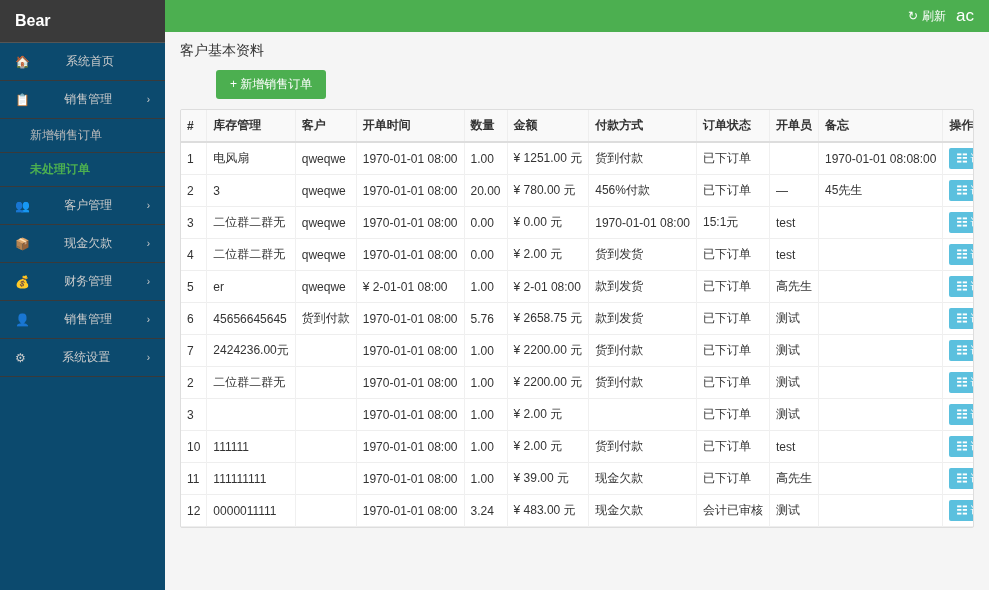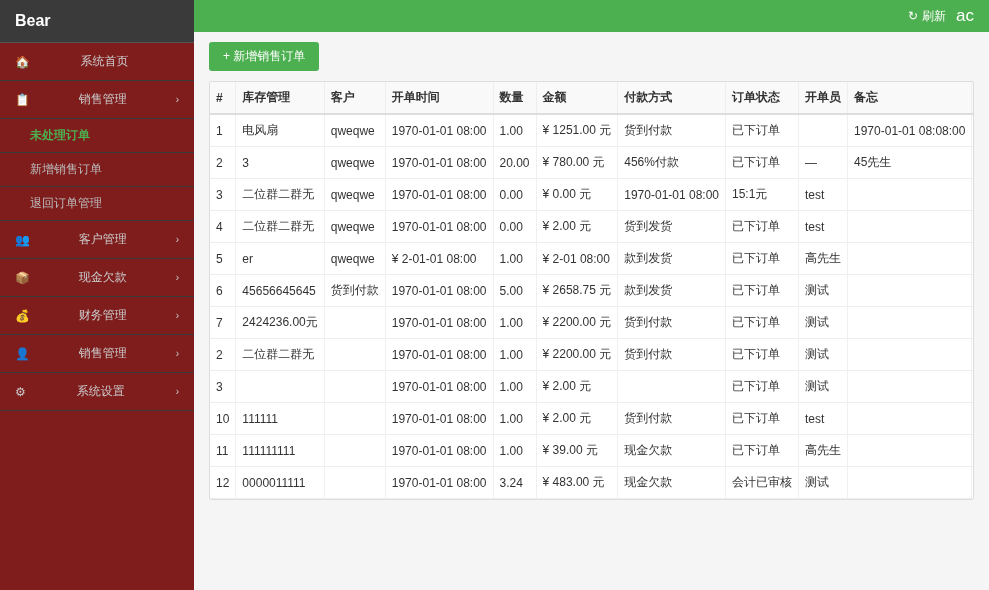--- a/index.html
+++ b/index.html
@@ -1,37 +1,37 @@
 <!DOCTYPE html>
 <html><head>
   <meta charset="utf-8">
   <style>
     * { box-sizing: border-box; margin: 0; padding: 0; }
     body { font-family: 'Microsoft YaHei', Arial, sans-serif; font-size: 12px; background: #f0f0f0; display: flex; height: 590px; overflow: hidden; }
 
     
-    .sidebar { width: 194px; background: #7f1d1d; color: #ccc; flex-shrink: 0; display: flex; flex-direction: column; height: 100%; }
+    .sidebar { width: 165px; background: #0c4a6e; color: #ccc; flex-shrink: 0; display: flex; flex-direction: column; height: 100%; }
     .sidebar-logo { background: #3a3a3a; padding: 12px 15px; color: #fff; font-size: 16px; font-weight: bold; border-bottom: 1px solid #555; }
     .sidebar-item { padding: 10px 15px; cursor: pointer; display: flex; align-items: center; justify-content: space-between; border-bottom: 1px solid #3a3a3a; }
     .sidebar-item .arrow { font-size: 10px; }
     .sidebar-sub-item { padding: 8px 15px 8px 30px; cursor: pointer; color: #bbb; border-bottom: 1px solid #3a3a3a; }
     .sidebar-sub-item.active { color: #4caf50; font-weight: bold; }
 
     
     .main { flex: 1; display: flex; flex-direction: column; overflow: hidden; }
 
     
     .topbar { background: #4caf50; color: #fff; padding: 6px 15px; display: flex; justify-content: flex-end; align-items: center; gap: 10px; min-height: 32px; }
     .topbar-refresh { display: flex; align-items: center; gap: 4px; cursor: pointer; font-size: 12px; }
     .topbar-user { font-size: 17px; }
 
     
     .content { flex: 1; padding: 10px 15px; overflow: auto; background: #f5f5f5; }
     .page-title { font-size: 14px; color: #333; margin-bottom: 10px; font-weight: normal; }
-    .add-btn { background: #4caf50; color: #fff; border: none; padding: 6px 14px; border-radius: 3px; cursor: pointer; font-size: 12px; margin-bottom: 10px; display: inline-flex; align-items: center; gap: 4px; }
+    .add-btn { background: #4caf50; color: #fff; border: none; padding: 6px 14px; border-radius: 3px; cursor: pointer; font-size: 12px; margin-bottom: 10px; display: inline-flex; align-items: center; gap: 4px; margin-left: 36px; }
 
     
     .table-wrap { background: #fff; border: 1px solid #ddd; border-radius: 2px; overflow: auto; }
     table { width: 100%; border-collapse: collapse; font-size: 12px; }
     thead tr { background: #f9f9f9; border-bottom: 2px solid #ddd; }
     thead th { padding: 7px 6px; text-align: left; font-weight: bold; color: #333; white-space: nowrap; border-right: 1px solid #eee; }
     tbody tr { border-bottom: 1px solid #eee; }
     tbody td { padding: 5px 6px; color: #333; white-space: nowrap; border-right: 1px solid #f0f0f0; vertical-align: middle; }
     .action-btn { display: inline-flex; align-items: center; gap: 2px; padding: 3px 7px; border: none; border-radius: 2px; cursor: pointer; font-size: 11px; color: #fff; margin-right: 2px; }
     .btn-detail { background: #5bc0de; }
@@ -46,28 +46,25 @@
     <span>🏠</span>
     <span>系统首页</span>
     <span></span>
   </div>
 
   <div class="sidebar-item">
     <span>📋</span>
     <span>销售管理</span>
     <span class="arrow">›</span>
   </div>
+  <div class="sidebar-sub-item">
+    <span>新增销售订单</span>
+  </div>
   <div class="sidebar-sub-item active">
     <span>未处理订单</span>
-  </div>
-  <div class="sidebar-sub-item">
-    <span>新增销售订单</span>
-  </div>
-  <div class="sidebar-sub-item">
-    <span>退回订单管理</span>
   </div>
 
   <div class="sidebar-item">
     <span>👥</span>
     <span>客户管理</span>
     <span class="arrow">›</span>
   </div>
   <div class="sidebar-item">
     <span>📦</span>
     <span>现金欠款</span>
@@ -93,20 +90,21 @@
 <div class="main">
   <div class="topbar">
     <div class="topbar-refresh">
       <span>↻</span>
       <span>刷新</span>
     </div>
     <div class="topbar-user">ac</div>
   </div>
 
   <div class="content">
+    <div class="page-title">客户基本资料</div>
     <button class="add-btn">+ 新增销售订单</button>
 
     <div class="table-wrap">
       <table>
         <thead>
           <tr>
           <th>#</th>
               <th>库存管理</th>
               <th>客户</th>
               <th>开单时间</th>
@@ -183,21 +181,21 @@
               <td>已下订单</td>
               <td>高先生</td>
               <td></td>
               <td><button class="action-btn btn-detail">☷ 详情</button></td>
             </tr>
             <tr>
               <td>6</td>
               <td>45656645645</td>
               <td>货到付款</td>
               <td>1970-01-01 08:00</td>
-              <td>5.00</td>
+              <td>5.76</td>
               <td>¥ 2658.75 元</td>
               <td>款到发货</td>
               <td>已下订单</td>
               <td>测试</td>
               <td></td>
               <td><button class="action-btn btn-detail">☷ 详情</button></td>
             </tr>
             <tr>
               <td>7</td>
               <td>2424236.00元</td>

